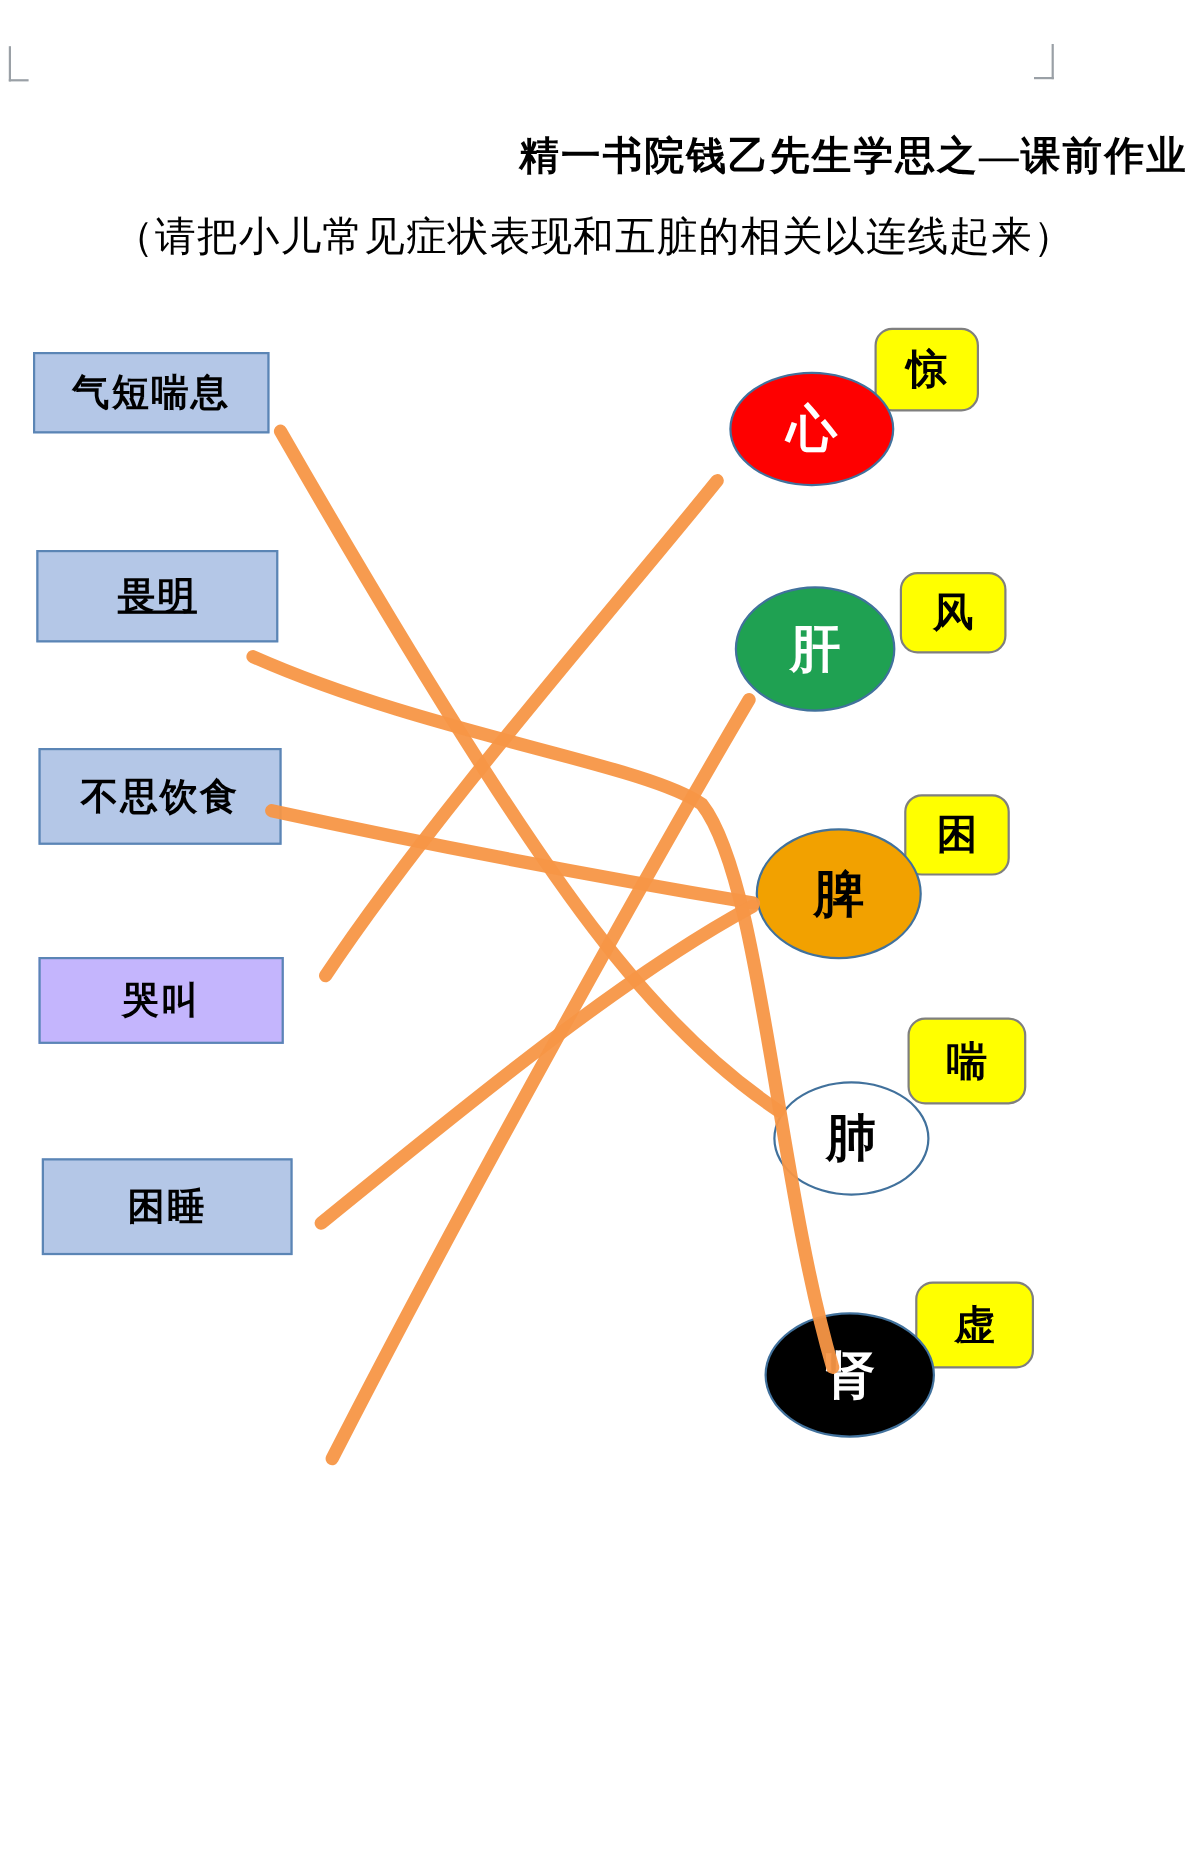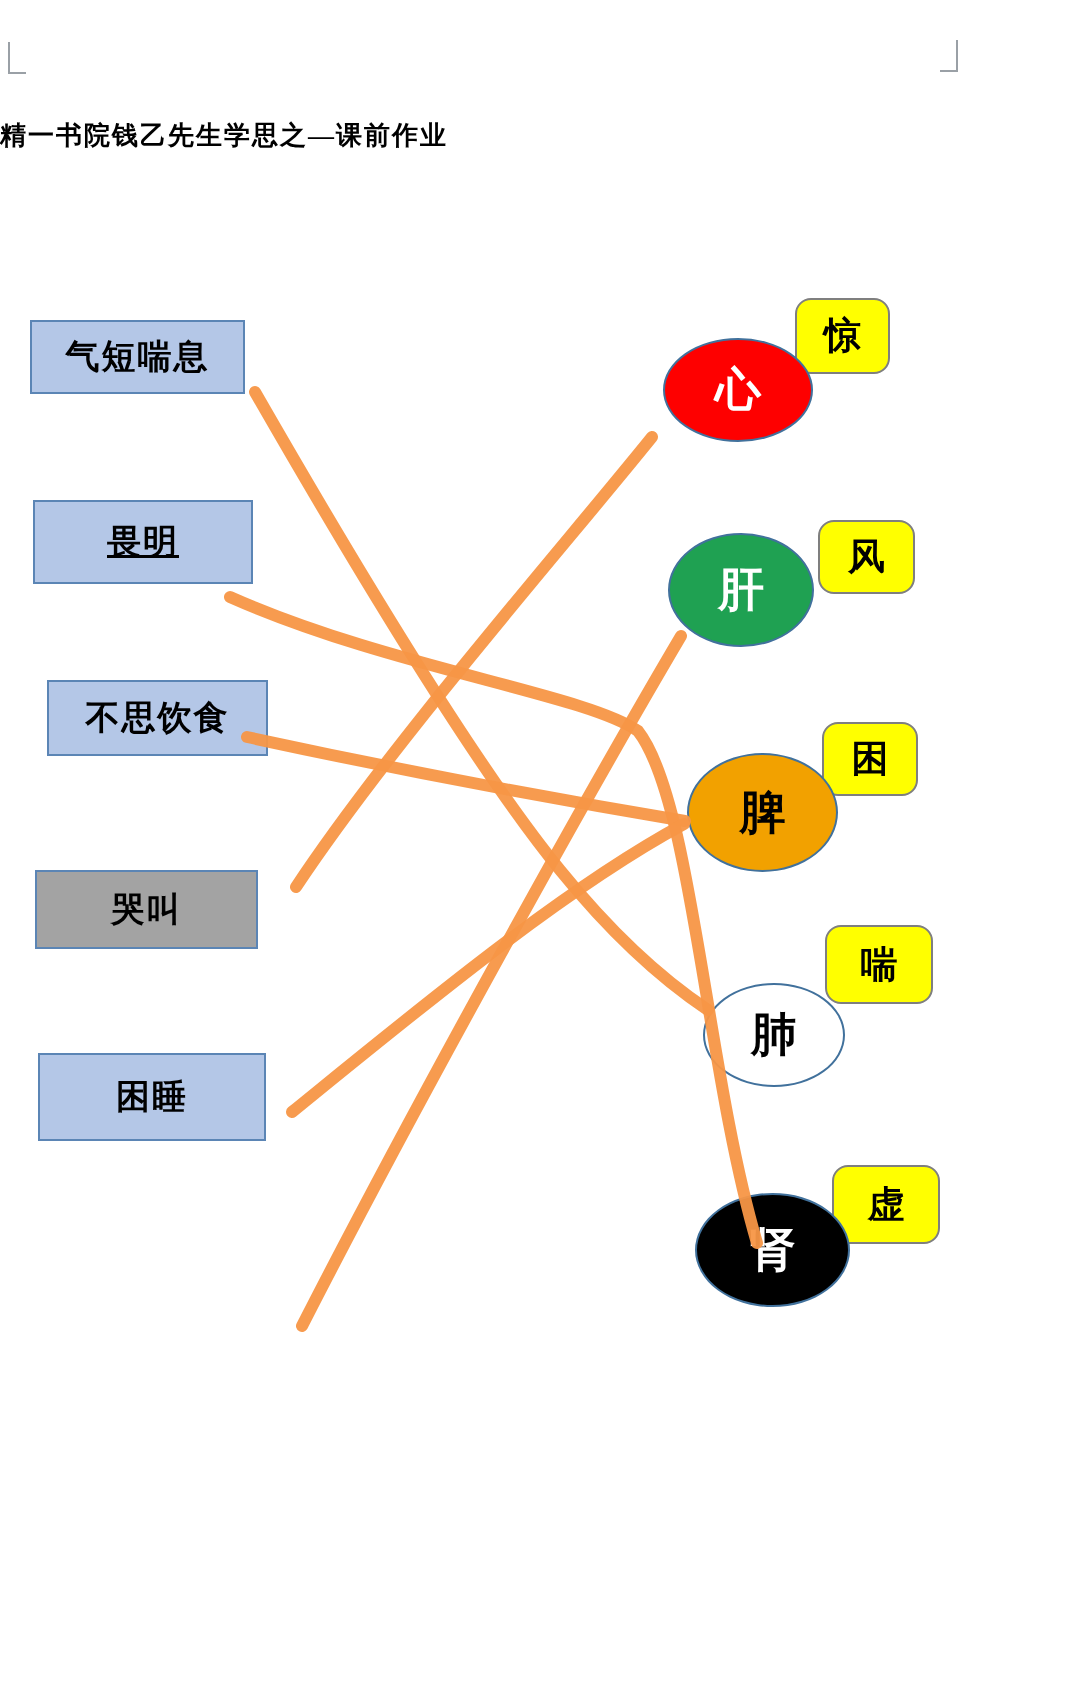--- a/index.html
+++ b/index.html
@@ -12,40 +12,40 @@
     font-family:"Liberation Serif", serif;
     color:#000;
   }
   
   .corner{position:absolute;width:16px;height:30px;}
   .corner-tl{left:8px;top:42px;border-left:2px solid #9aa0a6;border-bottom:2px solid #9aa0a6;}
   .corner-tr{left:940px;top:40px;border-right:2px solid #9aa0a6;border-bottom:2px solid #9aa0a6;}
 
   .title{
     position:absolute;left:0;right:0;top:118px;
-    margin:0;text-align:left;
-    font-size:26px;font-weight:bold;letter-spacing:2px;
+    margin:0;text-align:right;
+    font-size:36px;font-weight:bold;letter-spacing:2px;
   }
   .subtitle{
     position:absolute;left:0;right:0;top:190px;
     text-align:center;font-size:37px;font-weight:400;letter-spacing:1px;
   }
 
   .symptom{
     position:absolute;
     background:#b4c7e7;
     border:2px solid #ec4899;
     display:flex;align-items:center;justify-content:center;
     font-size:34px;font-weight:bold;letter-spacing:2px;
     box-sizing:border-box;
     z-index:2;
   }
   .s1{left:30px;top:320px;width:215px;height:74px;}
   .s2{left:33px;top:500px;width:220px;height:84px;text-decoration:underline;}
-  .s3{left:47px;top:680px;width:221px;height:76px;}
+  .s3{left:35px;top:680px;width:221px;height:88px;}
   .s4{left:35px;top:870px;width:223px;height:79px;}
   .s5{left:38px;top:1053px;width:228px;height:88px;}
   .s6{left:38px;top:1243px;width:239px;height:86px;}
 
   .organ{
     position:absolute;
     border-radius:50%;
     border:2px solid #41719c;
     display:flex;align-items:center;justify-content:center;
     font-size:46px;font-weight:bold;
@@ -82,31 +82,32 @@
 </style>
 </head>
 <body>
 
 <div class="page">
 
   <div class="corner corner-tl"></div>
   <div class="corner corner-tr"></div>
 
   <h1 class="title">精一书院钱乙先生学思之—课前作业</h1>
+  <div class="subtitle">（请把小儿常见症状表现和五脏的相关以连线起来）</div>
 
   <div class="symptom s1" style="background: rgb(180, 199, 231); border-color: rgb(91, 133, 181);">
     <span>气短喘息</span>
   </div>
   <div class="symptom s2" style="background: rgb(180, 199, 231); border-color: rgb(91, 133, 181);">
     <span>畏明</span>
   </div>
   <div class="symptom s3" style="background: rgb(180, 199, 231); border-color: rgb(91, 133, 181);">
     <span>不思饮食</span>
   </div>
-  <div class="symptom s4" style="background: #a3a3a3; border-color: rgb(91, 133, 181);">
+  <div class="symptom s4" style="background: #c4b5fd; border-color: rgb(91, 133, 181);">
     <span>哭叫</span>
   </div>
   <div class="symptom s5" style="background: rgb(180, 199, 231); border-color: rgb(91, 133, 181);">
     <span>困睡</span>
   </div>
 
   <div class="badge b-heart" style="background: rgb(255, 255, 0); border-color: rgb(127, 127, 127);">
     <span>惊</span>
   </div>
   <div class="badge b-liver" style="background: rgb(255, 255, 0); border-color: rgb(127, 127, 127);">

